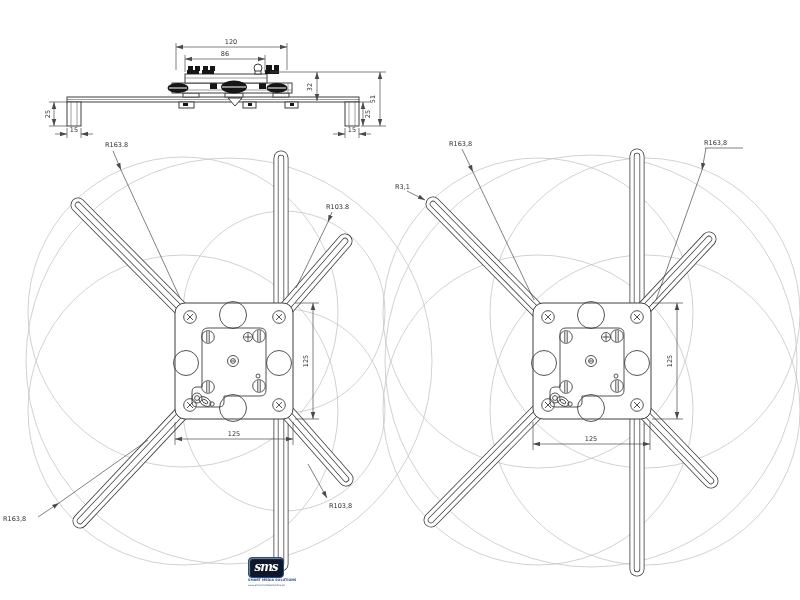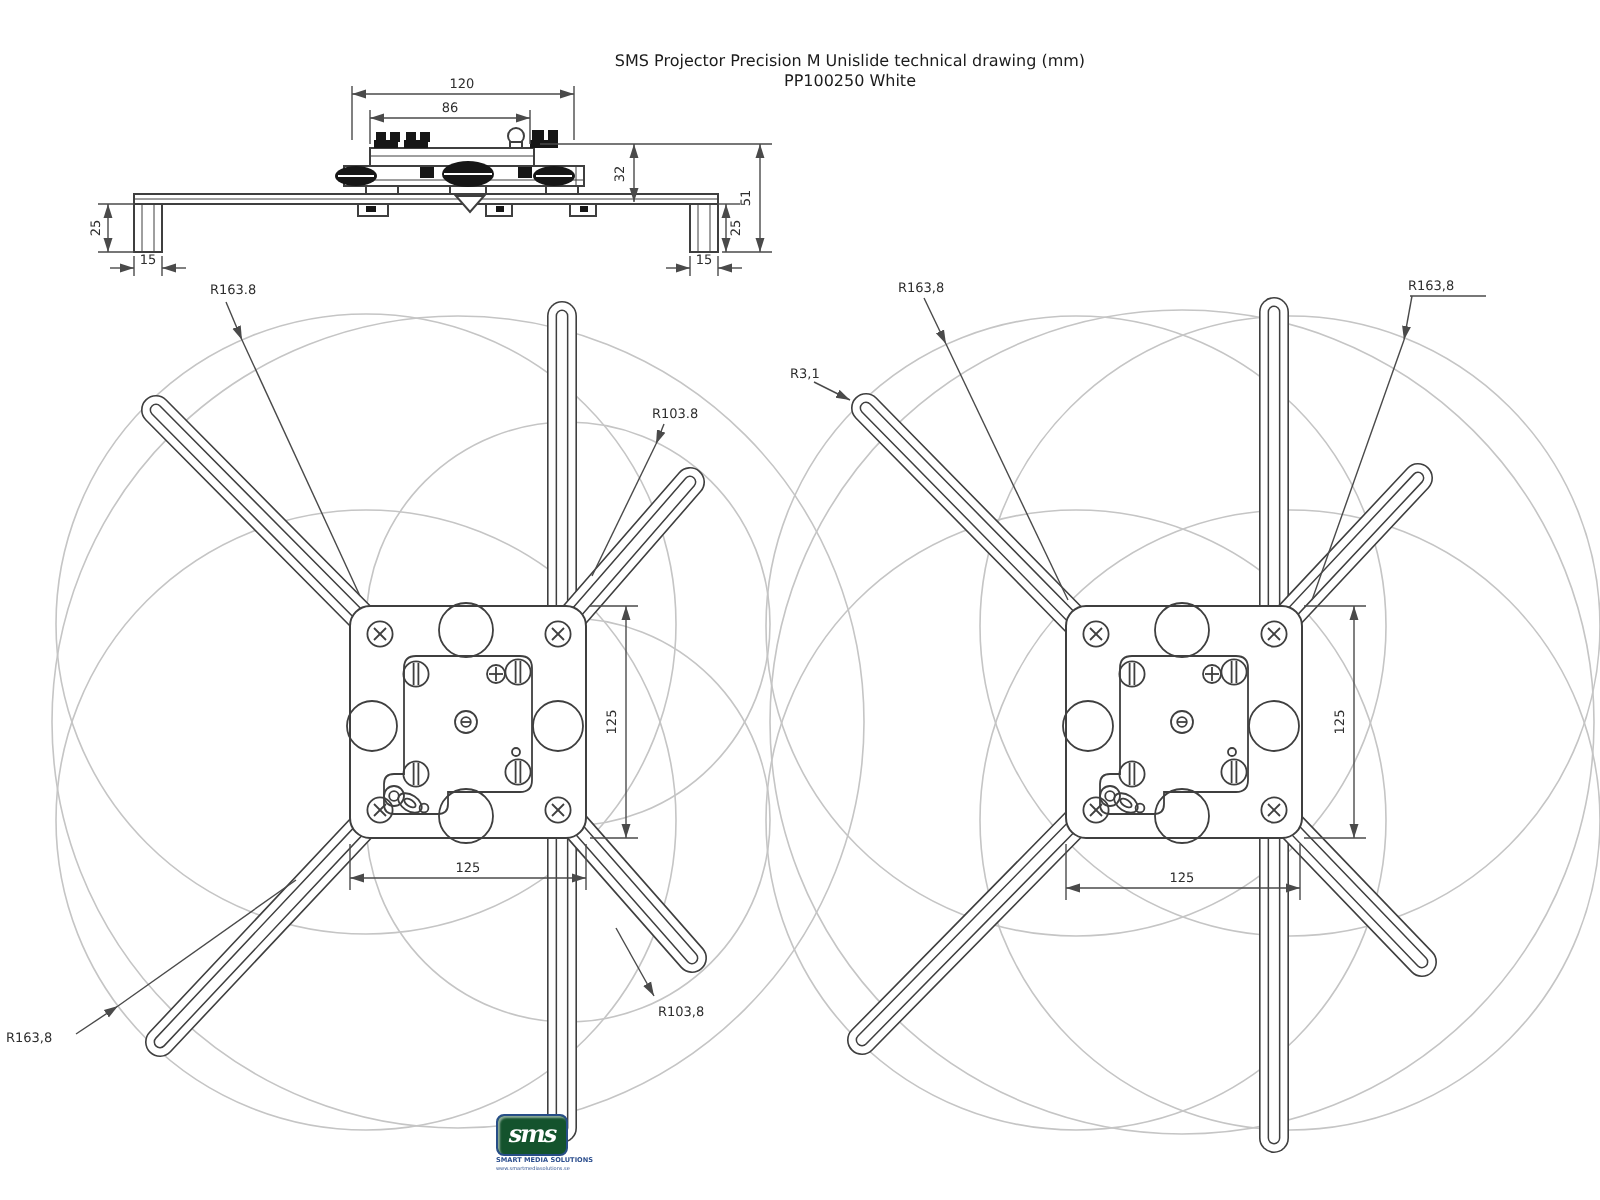--- a/index.html
+++ b/index.html
@@ -15,21 +15,21 @@
   .env{fill:none;stroke:#c5c5c5;stroke-width:0.8;}
   .dim line{stroke:#4a4a4a;stroke-width:0.7;fill:none;}
   .dimA{marker-start:url(#ar);marker-end:url(#ar);}
   .dimE{marker-end:url(#ar);}
   .aO{stroke:#3f3f3f;stroke-width:15;stroke-linecap:round;fill:none;}
   .aW{stroke:#ffffff;stroke-width:13.4;stroke-linecap:round;fill:none;}
   .sO{stroke:#3f3f3f;stroke-width:6.4;stroke-linecap:round;fill:none;}
   .sW{stroke:#ffffff;stroke-width:4.9;stroke-linecap:round;fill:none;}
   .d{font:6.5px "DejaVu Sans",sans-serif;fill:#2e2e2e;}
   #logo{position:absolute;left:248px;top:557px;width:70px;}
-  #logo .box{width:34px;height:19px;border-radius:4px;background:#14532d;
+  #logo .box{width:34px;height:19px;border-radius:4px;background:#0f172a;
      border:1px solid #274e87;color:#fff;text-align:center;
      font:bold italic 12px "DejaVu Serif",serif;line-height:18px;letter-spacing:-1px;
      box-shadow:inset 1px 1px 1px rgba(255,255,255,.5);}
   #logo .tag{height:5px;overflow:visible;color:#2d4f8e;white-space:nowrap;}
   #logo .t1{font-size:6px;font-weight:bold;transform:scale(.55);transform-origin:0 0;}
   #logo .t2{font-size:6px;transform:scale(.42);transform-origin:0 0;}
 </style>
 </head>
 <body>
 
@@ -276,24 +276,20 @@
     <line x1="702" y1="170" x2="656" y2="300"></line>
   </g>
   <text class="d" x="449" y="146">R163,8</text>
   <text class="d" x="395" y="189">R3,1</text>
   <text class="d" x="704" y="145">R163,8</text>
   <text class="d" text-anchor="middle" transform="translate(672,361) rotate(-90)">125</text>
   <text class="d" text-anchor="middle" x="591" y="441">125</text>
 </g>
 </svg>
 
-<div class="title">
-  <div>SMS Projector Precision M Unislide technical drawing (mm)</div>
-  <div>PP100250 White</div>
-</div>
 
 <div id="logo">
   <div class="box">sms</div>
   <div class="tag t1">SMART MEDIA SOLUTIONS</div>
   <div class="tag t2">www.smartmediasolutions.se</div>
 </div>
 
 </div>
 
 </body></html>

